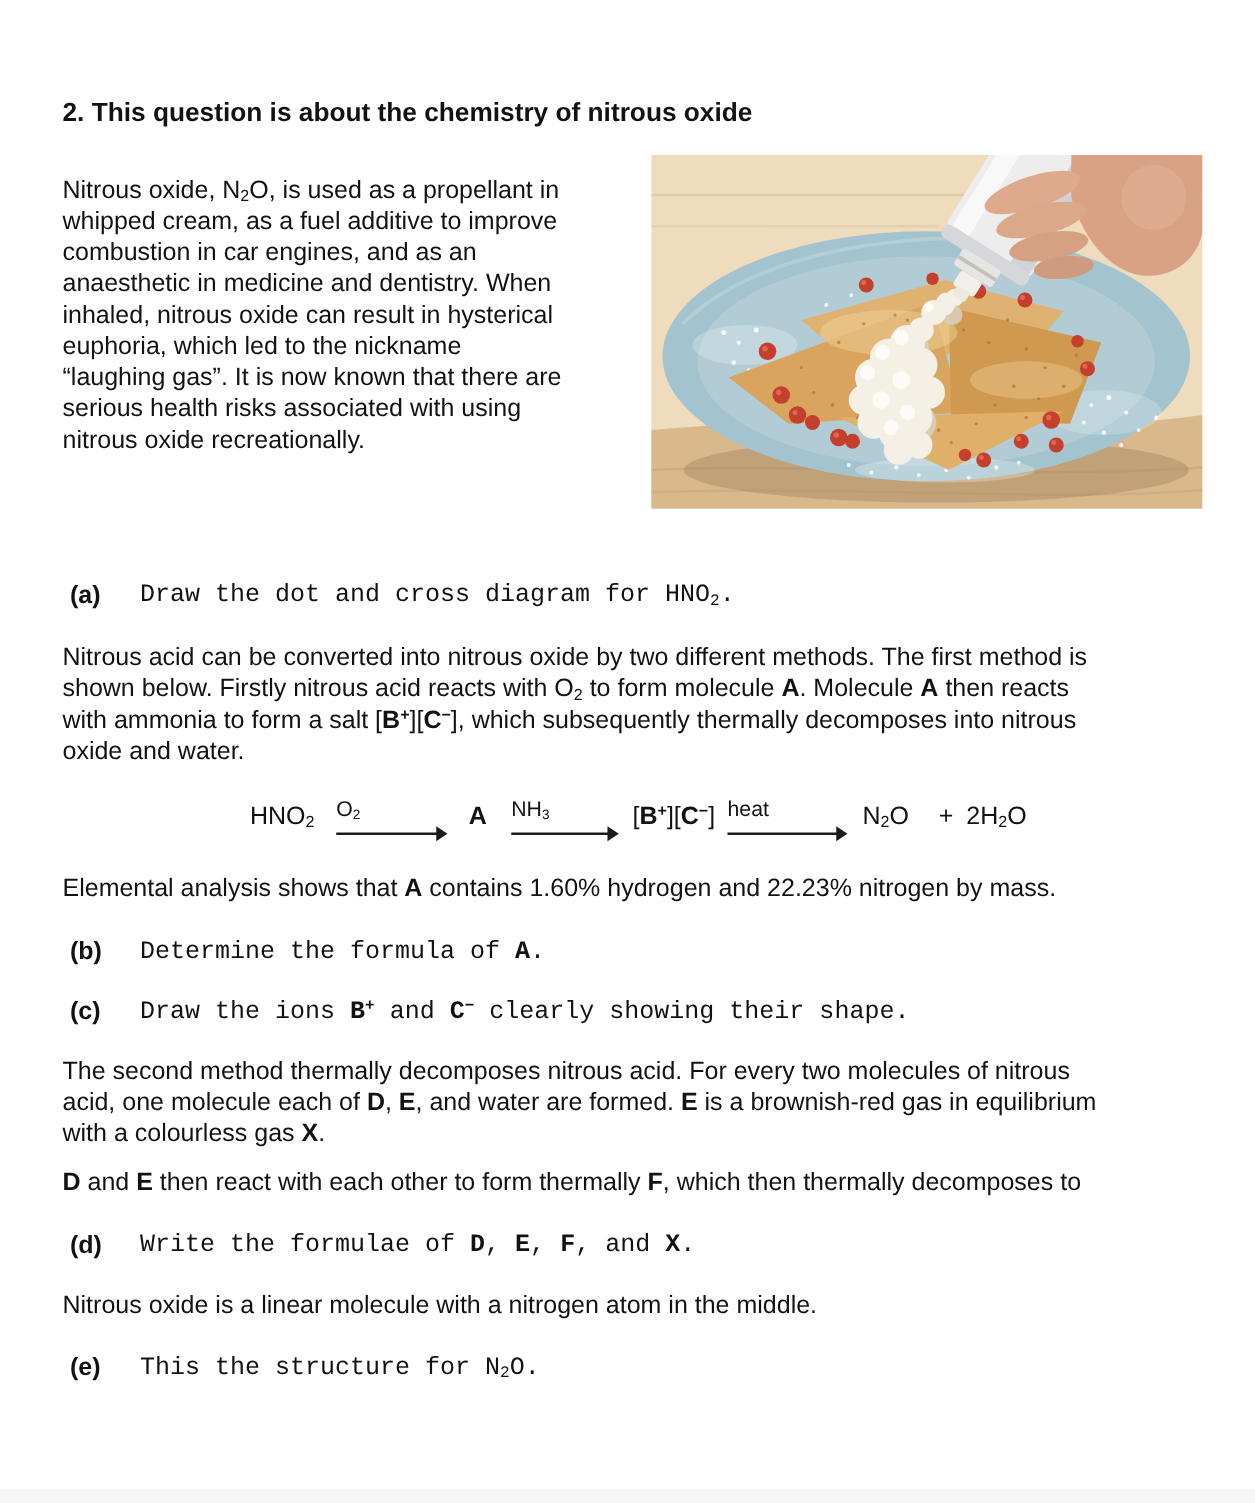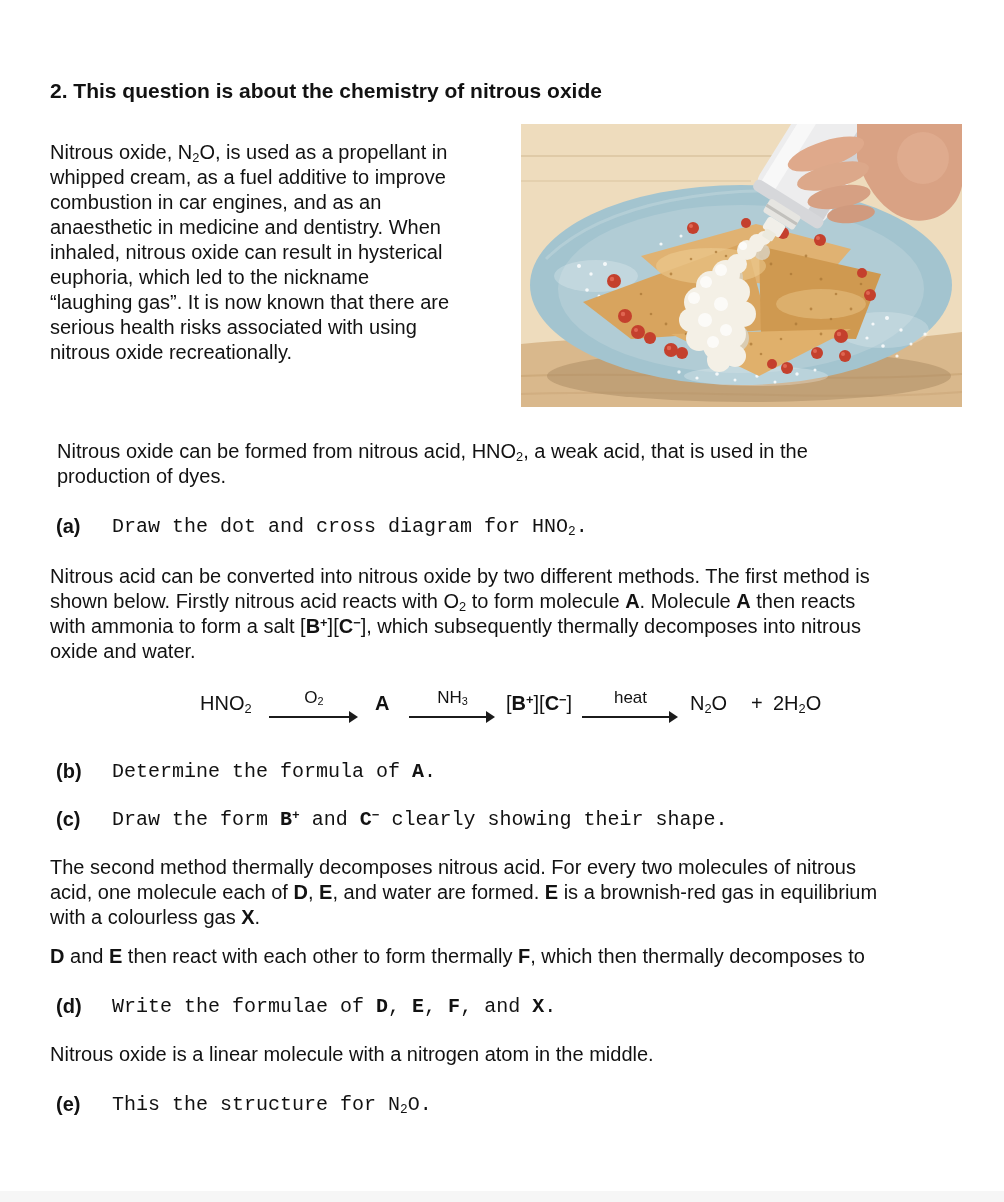--- a/index.html
+++ b/index.html
@@ -18,21 +18,21 @@
   .q-text{flex:1;font-family:Liberation Mono, monospace;}
   .b{font-weight:bold;}
   sub,sup{line-height:0;font-size:0.64em;}
   sub{vertical-align:-0.22em;}
   sup{vertical-align:0.5em;}
   .scheme{position:relative;height:55px;}
   .sp{position:absolute;top:12px;white-space:nowrap;}
   .arrow{position:absolute;top:37px;height:2px;background:#1b1b1b;}
   .arrow::after{content:"";position:absolute;right:-8px;top:-5px;width:0;height:0;
     border-left:9px solid #1b1b1b;border-top:6px solid transparent;border-bottom:6px solid transparent;}
-  .alabel{position:absolute;top:10px;font-size:17px;line-height:17px;text-align:center;white-space:nowrap;}
+  .alabel{position:absolute;top:10px;font-size:17px;line-height:17px;text-align:left;white-space:nowrap;}
   .bottom-band{position:absolute;left:0;top:1162px;width:1004px;height:40px;background:#f6f6f6;}
 </style>
 </head>
 <body>
 
 <div class="page">
 
   <div class="title">2. This question is about the chemistry of nitrous oxide</div>
 
   <div class="intro-text"><span>Nitrous oxide, N</span><sub>2</sub><span>O, is used as a propellant in</span><br><span>whipped cream, as a fuel additive to improve</span><br><span>combustion in car engines, and as an</span><br><span>anaesthetic in medicine and dentistry. When</span><br><span>inhaled, nitrous oxide can result in hysterical</span><br><span>euphoria, which led to the nickname</span><br><span>“laughing gas”. It is now known that there are</span><br><span>serious health risks associated with using</span><br><span>nitrous oxide recreationally.</span></div>
@@ -222,21 +222,20 @@
         <ellipse cx="305" cy="30" rx="40" ry="13" fill="#dfa98b" transform="rotate(-18 305 30)"></ellipse>
         <ellipse cx="312" cy="52" rx="37" ry="12" fill="#dca88a" transform="rotate(-14 312 52)"></ellipse>
         <ellipse cx="318" cy="73" rx="32" ry="11" fill="#d6a083" transform="rotate(-10 318 73)"></ellipse>
         <ellipse cx="330" cy="90" rx="24" ry="9" fill="#d09a7e" transform="rotate(-6 330 90)"></ellipse>
       </g>
     </svg>
   </figure>
 
   <div class="content">
 
-    <p class="para" style="padding-left:7px"><span>Nitrous oxide can be formed from nitrous acid, HNO</span><sub>2</sub><span>, a weak acid, that is used in the</span><br><span>production of dyes.</span></p>
 
     <div class="q-item" style="margin-top:25px">
       <span class="q-label">(a)</span>
       <span class="q-text"><span>Draw the dot and cross diagram for HNO</span><sub>2</sub><span>.</span></span>
     </div>
 
     <p class="para" style="margin-top:25px"><span>Nitrous acid can be converted into nitrous oxide by two different methods. The first method is</span><br><span>shown below. Firstly nitrous acid reacts with O</span><sub>2</sub><span> to form molecule </span><span class="b">A</span><span>. Molecule </span><span class="b">A</span><span> then reacts</span><br><span>with ammonia to form a salt [</span><span class="b">B</span><sup class="b">+</sup><span>][</span><span class="b">C</span><sup class="b">−</sup><span>], which subsequently thermally decomposes into nitrous</span><br><span>oxide and water.</span></p>
 
     <div class="scheme" style="margin-top:15px">
       <span class="sp" style="left:150px"><span>HNO</span><sub>2</sub></span>
@@ -246,29 +245,30 @@
       <span class="alabel" style="left:359px;width:87px"><span>NH</span><sub>3</sub></span>
       <span class="arrow" style="left:359px;width:78px"></span>
       <span class="sp" style="left:456px"><span>[</span><span class="b">B</span><sup class="b">+</sup><span>][</span><span class="b">C</span><sup class="b">−</sup><span>]</span></span>
       <span class="alabel" style="left:532px;width:97px"><span>heat</span></span>
       <span class="arrow" style="left:532px;width:88px"></span>
       <span class="sp" style="left:640px"><span>N</span><sub>2</sub><span>O</span></span>
       <span class="sp" style="left:701px">+</span>
       <span class="sp" style="left:723px"><span>2H</span><sub>2</sub><span>O</span></span>
     </div>
 
+    <p class="para" style="margin-top:15px"><span>Elemental analysis shows that </span><span class="b">A</span><span> contains 1.60% hydrogen and 22.23% nitrogen by mass.</span></p>
 
     <div class="q-item" style="margin-top:25px">
       <span class="q-label">(b)</span>
       <span class="q-text"><span>Determine the formula of </span><span class="b">A</span><span>.</span></span>
     </div>
 
     <div class="q-item" style="margin-top:23px">
       <span class="q-label">(c)</span>
-      <span class="q-text"><span>Draw the form </span><span class="b">B</span><sup class="b">+</sup><span> and </span><span class="b">C</span><sup class="b">−</sup><span> clearly showing their shape.</span></span>
+      <span class="q-text"><span>Draw the ions </span><span class="b">B</span><sup class="b">+</sup><span> and </span><span class="b">C</span><sup class="b">−</sup><span> clearly showing their shape.</span></span>
     </div>
 
     <p class="para" style="margin-top:23px"><span>The second method thermally decomposes nitrous acid. For every two molecules of nitrous</span><br><span>acid, one molecule each of </span><span class="b">D</span><span>, </span><span class="b">E</span><span>, and water are formed. </span><span class="b">E</span><span> is a brownish-red gas in equilibrium</span><br><span>with a colourless gas </span><span class="b">X</span><span>.</span></p>
 
     <p class="para" style="margin-top:14px"><span class="b">D</span><span> and </span><span class="b">E</span><span> then react with each other to form thermally </span><span class="b">F</span><span>, which then thermally decomposes to</span><br></p>
 
     <div class="q-item" style="margin-top:25px">
       <span class="q-label">(d)</span>
       <span class="q-text"><span>Write the formulae of </span><span class="b">D</span><span>, </span><span class="b">E</span><span>, </span><span class="b">F</span><span>, and </span><span class="b">X</span><span>.</span></span>
     </div>

